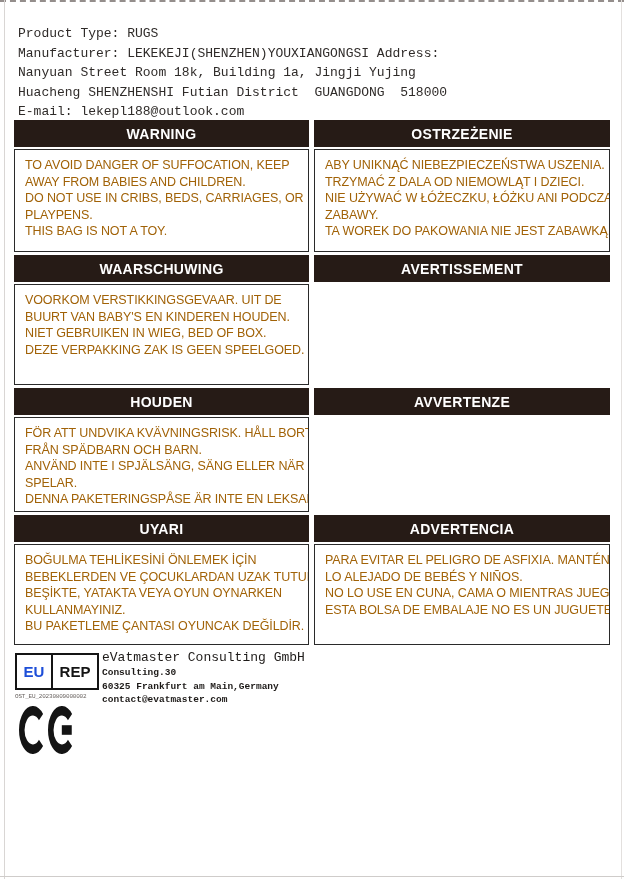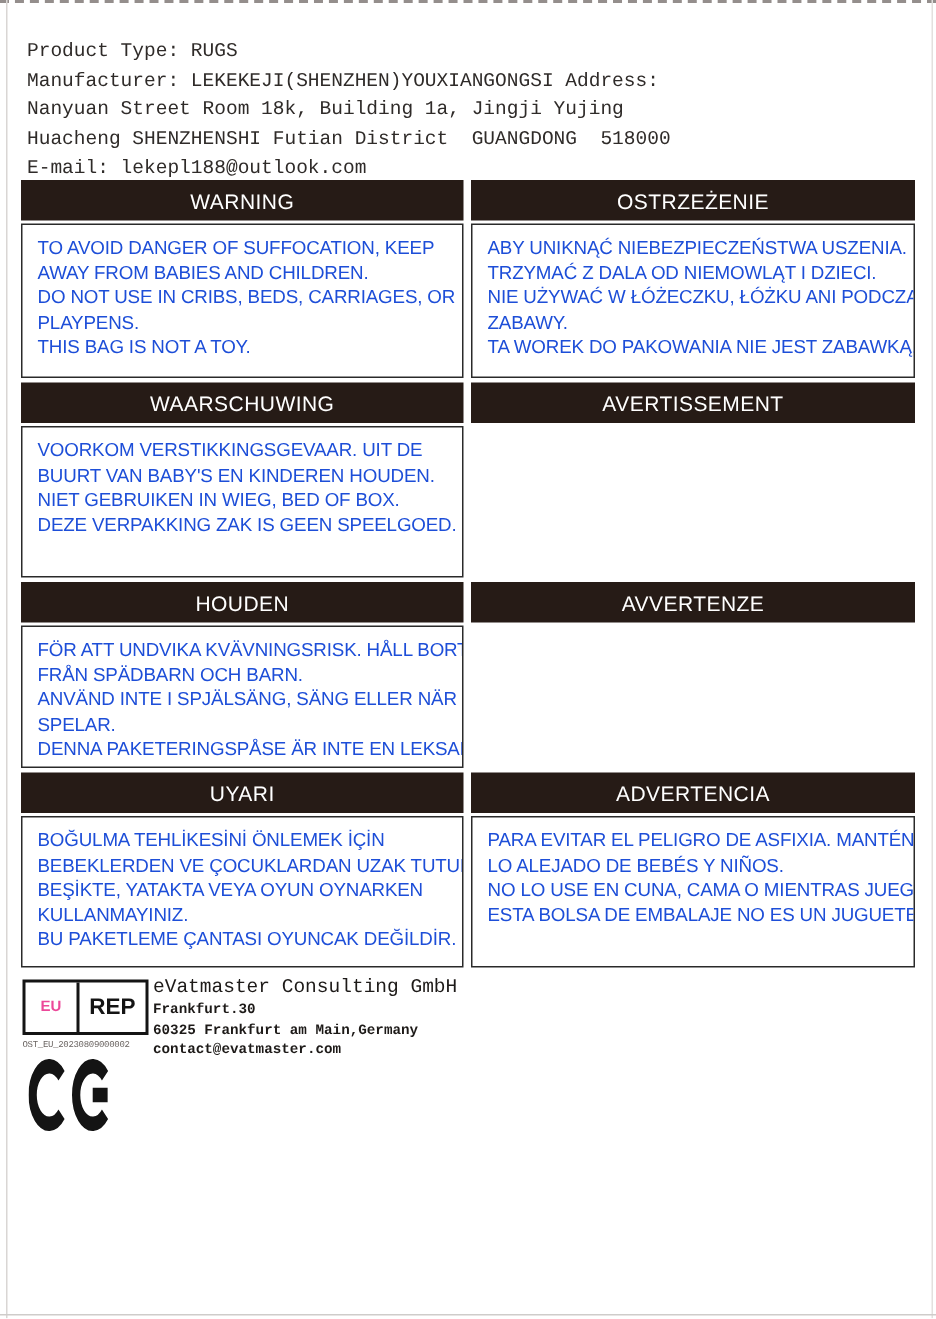--- a/index.html
+++ b/index.html
@@ -27,43 +27,43 @@
     position:absolute;left:14px;top:120px;
     display:grid;
     grid-template-columns:295px 296px;
     grid-template-rows:132px 130px 124px 130px 138px;
     column-gap:5px;row-gap:3px;
   }
   .cell{display:flex;flex-direction:column;}
   .bar{
     height:27px;flex:0 0 27px;
     background:#261b16;color:#ffffff;
-    font-weight:normal;font-size:14px;letter-spacing:.3px;
+    font-weight:bold;font-size:14px;letter-spacing:.3px;
     display:flex;align-items:center;justify-content:center;
   }
   .bodybox{
     flex:1 1 auto;margin-top:2px;
     border:1px solid #2a2a2a;
     padding:7px 14px 0 10px;
     font-size:12.5px;line-height:16.5px;letter-spacing:-.1px;
-    color:#1d4ed8;white-space:pre;overflow:hidden;
+    color:#a16207;white-space:pre;overflow:hidden;
   }
 
   
   .eurep-cell{position:relative;}
   .eurep-box{
     position:absolute;left:1px;top:5px;
     width:80px;height:33px;
     border:2px solid #141414;
     display:flex;
   }
   .eurep-box .eu{
     flex:0 0 34px;display:flex;align-items:center;justify-content:center;
     border-right:2px solid #141414;
-    font-size:10px;font-weight:600;color:#ec4899;
+    font-size:15px;font-weight:600;color:#1d4ed8;
   }
   .eurep-box .rep{
     flex:1;display:flex;align-items:center;justify-content:center;
     font-size:15px;font-weight:600;color:#141414;
   }
   .eurep-code{
     position:absolute;left:1px;top:45px;
     font-family:"Liberation Mono",monospace;
     font-size:6px;color:#6b6562;letter-spacing:-.2px;white-space:pre;
   }
@@ -157,21 +157,21 @@
     </div>
 
     <div class="eurep-cell">
       <div class="eurep-box">
         <span class="eu">EU</span>
         <span class="rep">REP</span>
       </div>
       <div class="eurep-code">OST_EU_20230809000002</div>
       <div class="company-block">
         <div class="company-name">eVatmaster Consulting GmbH</div>
-        <div class="company-line">Frankfurt.30</div>
+        <div class="company-line">Consulting.30</div>
         <div class="company-line">60325 Frankfurt am Main,Germany</div>
         <div class="company-line">contact@evatmaster.com</div>
       </div>
       <div class="ce-wrap">
         <svg width="58" height="48" viewBox="0 0 210 100" preserveAspectRatio="none" aria-label="CE">
           <path d="M 79.7 23.2 A 40 40 0 1 0 79.7 76.8" fill="none" stroke="#141414" stroke-width="20"></path>
           <path d="M 184.7 23.2 A 40 40 0 1 0 184.7 76.8" fill="none" stroke="#141414" stroke-width="20"></path>
           <path d="M 155 50 L 191 50" fill="none" stroke="#141414" stroke-width="20"></path>
         </svg>
       </div>

